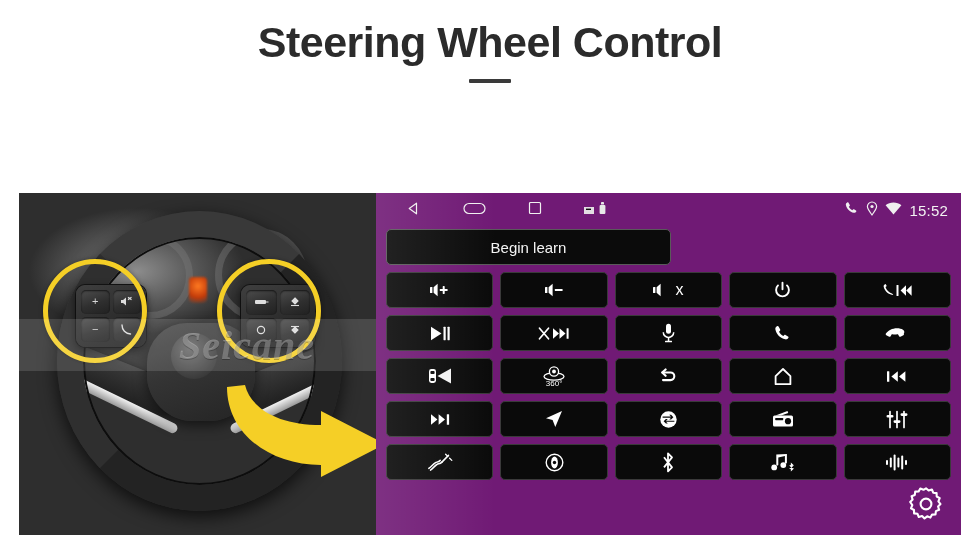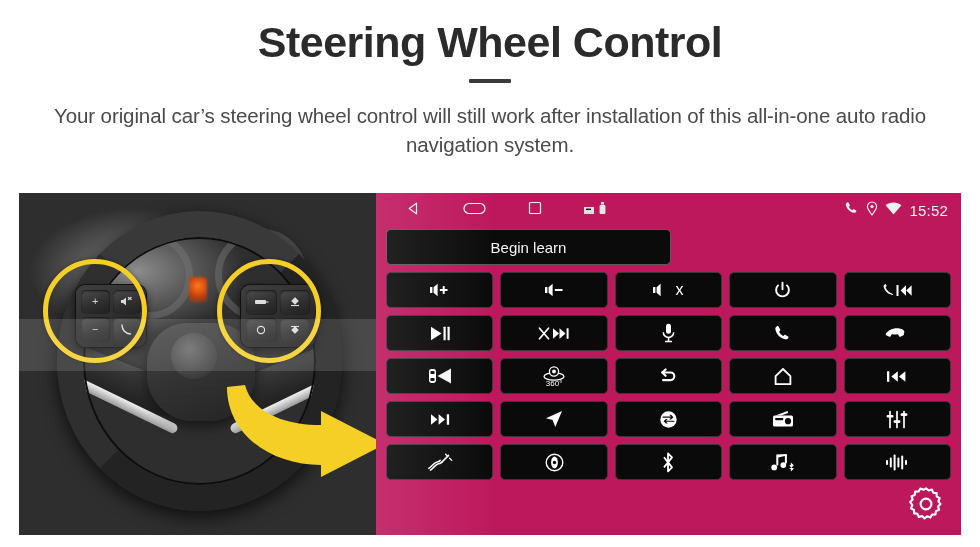--- a/index.html
+++ b/index.html
@@ -125,21 +125,21 @@
     letter-spacing:1px; pointer-events:none;
   }
   .wm-band{
     position:absolute; left:0; top:126px; width:357px; height:52px;
     background:rgba(255,255,255,.13); pointer-events:none;
   }
 
   
   .screen{
     position:relative; flex:1 1 auto; width:585px; height:342px;
-    background:#be185d; overflow:hidden;
+    background:#701a75; overflow:hidden;
   }
   .statusbar{
     height:34px; display:flex; align-items:center;
     padding:0 13px 0 30px; color:#f2f2f2;
   }
   .navicons{ display:flex; align-items:center; gap:42px; }
   .sysicons{ margin-left:auto; display:flex; align-items:center; gap:7px; }
   .clock{ font-size:15px; letter-spacing:.2px; }
 
   .panel{ padding:2px 10px 0 10px; }
@@ -168,21 +168,20 @@
   }
 </style>
 </head>
 <body>
 
 <div class="header">
   <div class="title">Steering Wheel Control</div>
   <div class="divider-wrap">
     <div class="divider"></div>
   </div>
-  <div class="subtitle">Your original car’s steering wheel control will still work after installation of this all-in-one auto radio navigation system.</div>
 </div>
 
 <div class="media">
 
   <div class="photo">
     <div class="gauge g1"></div>
     <div class="gauge g2"></div>
     <div class="tell"></div>
 
     <div class="spoke s-l"></div>
@@ -238,20 +237,21 @@
     </div>
 
     <div class="hl-circle l"></div>
     <div class="hl-circle r"></div>
 
     <svg class="arrow" viewBox="0 0 175 96">
       <path d="M10 6 C10 52 52 84 104 84 L104 96 L168 63 L104 30 L104 44 C62 44 34 28 28 4 Z" fill="#f5cf26"></path>
     </svg>
 
     <div class="wm-band"></div>
+    <div class="wm">Seicane</div>
   </div>
 
   <div class="screen">
 
     <div class="statusbar">
       <div class="navicons">
         <span>
           <svg width="15" height="15" viewBox="0 0 15 15" fill="none" stroke="#f0f0f0" stroke-width="1.2" stroke-linejoin="round">
             <path d="M10.5 2.2L3.2 7.5l7.3 5.3z"></path>
           </svg>

